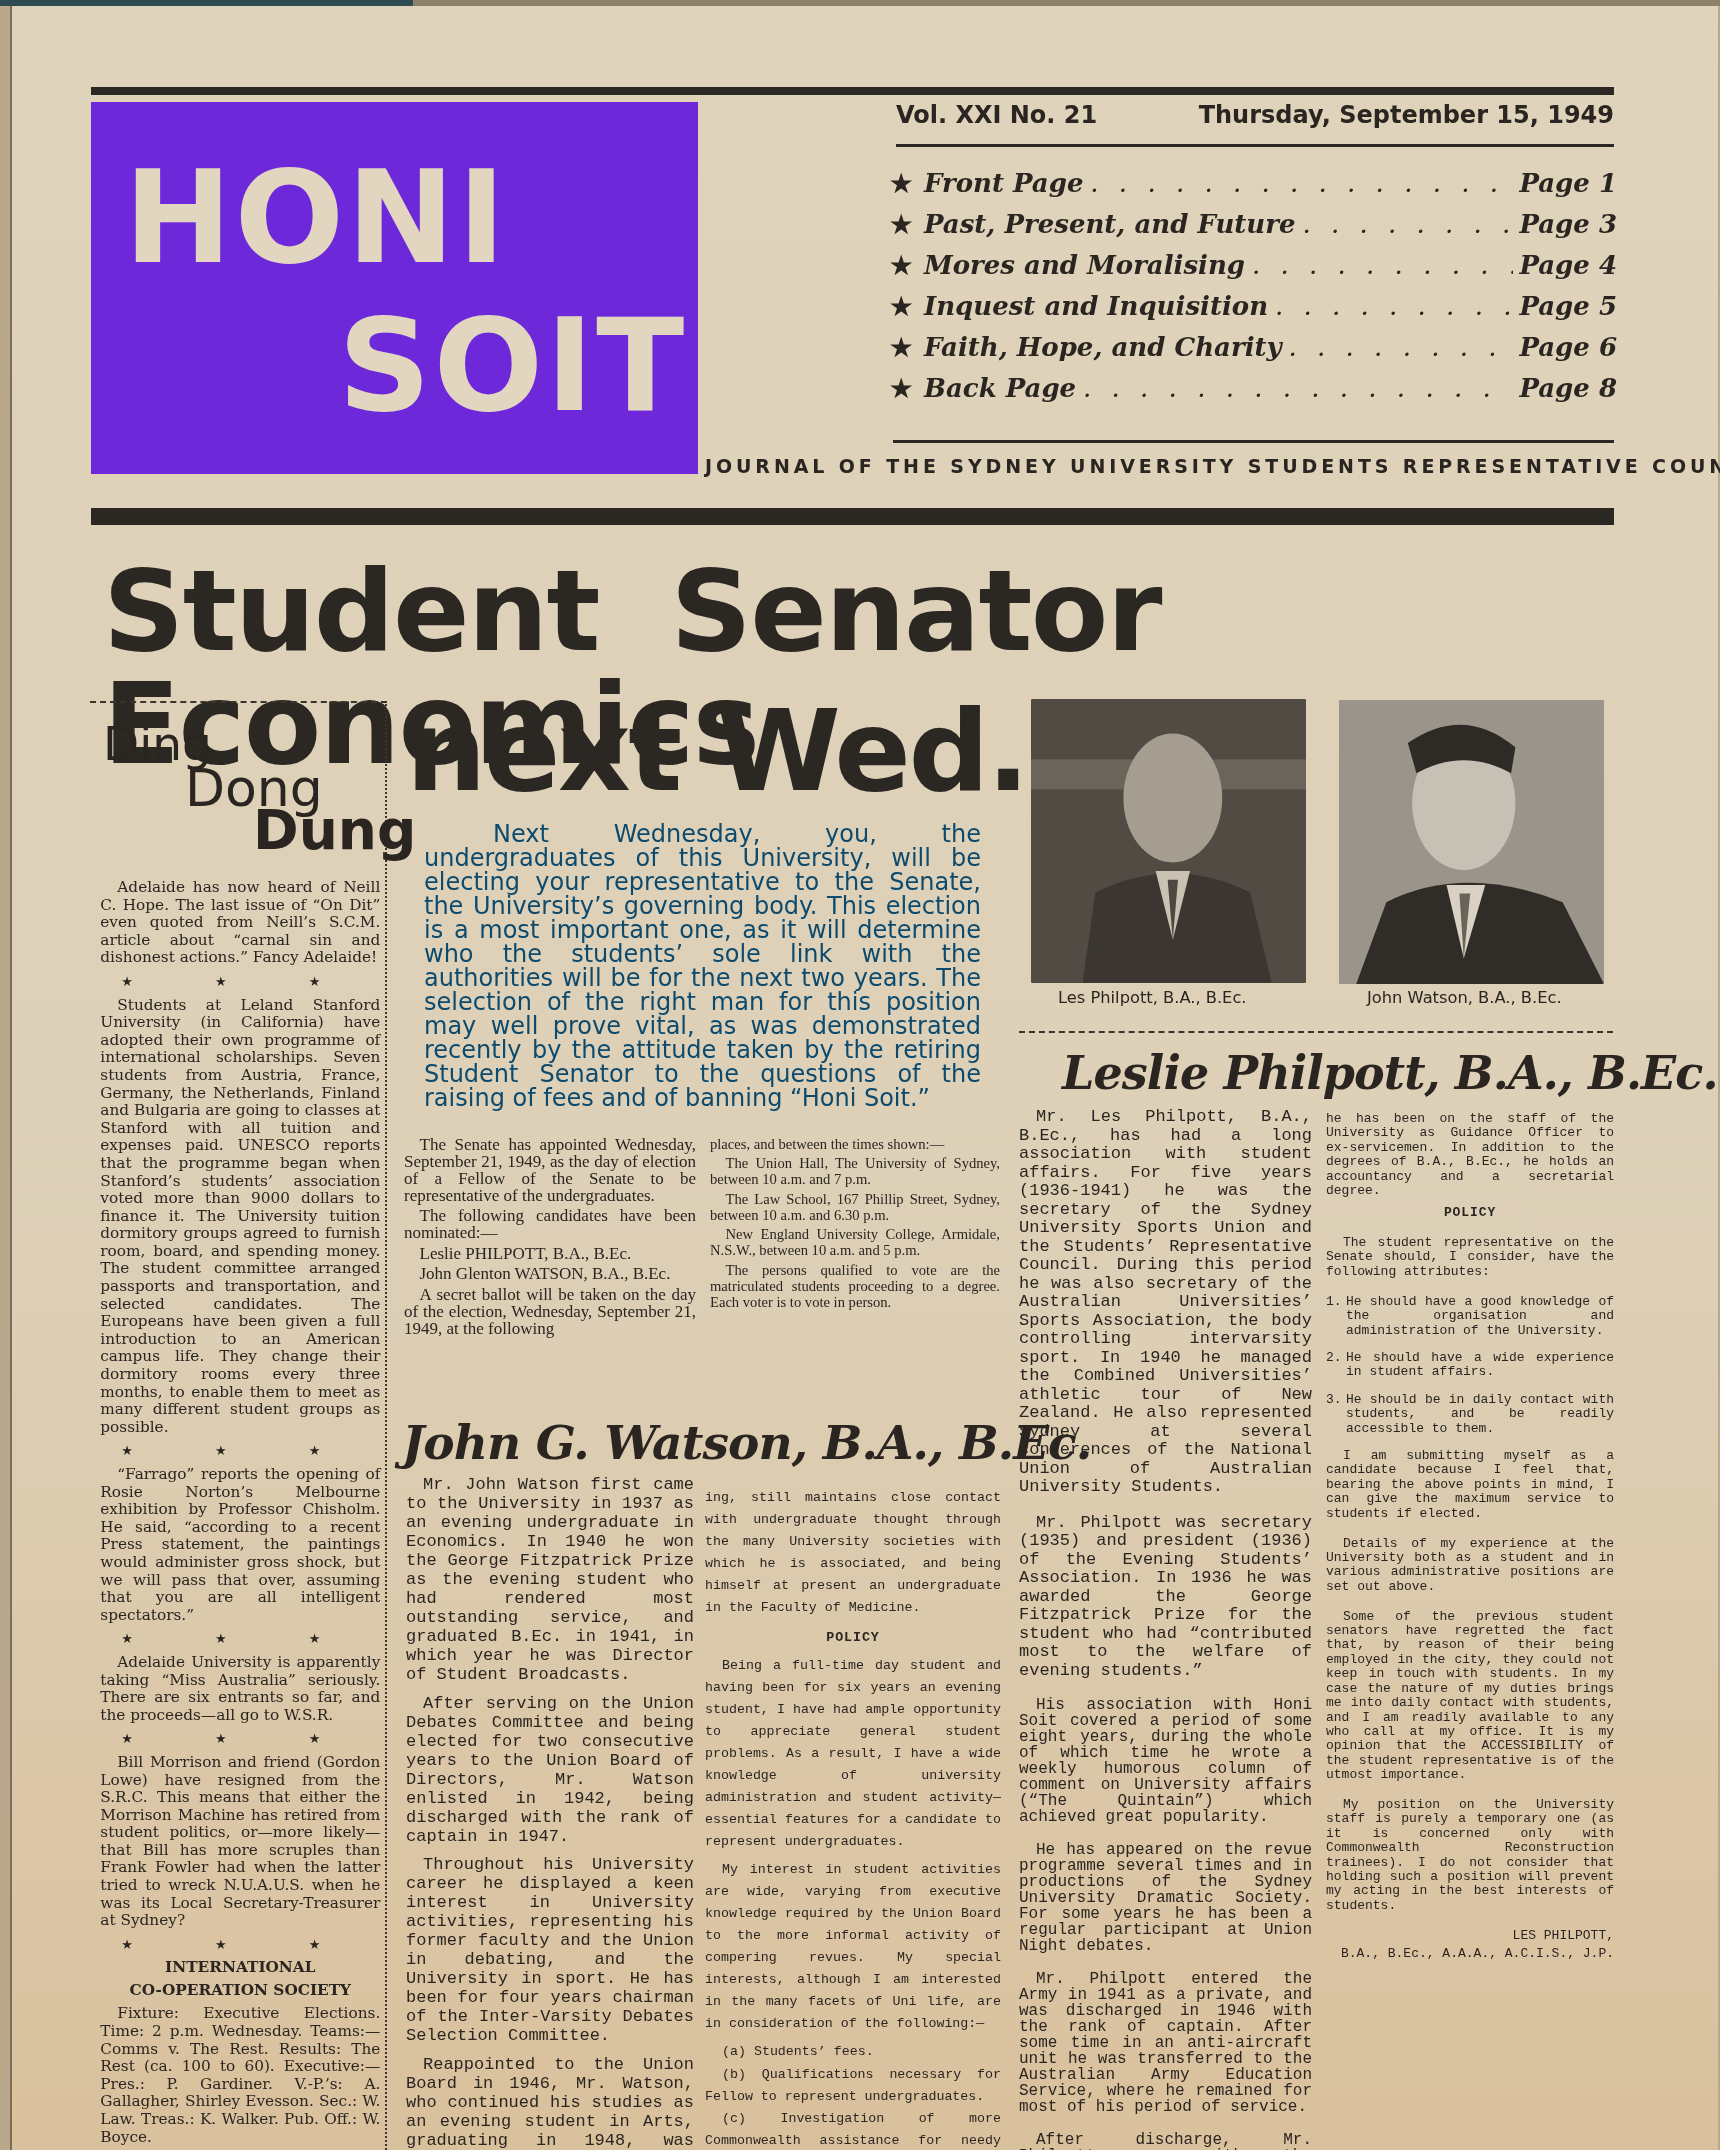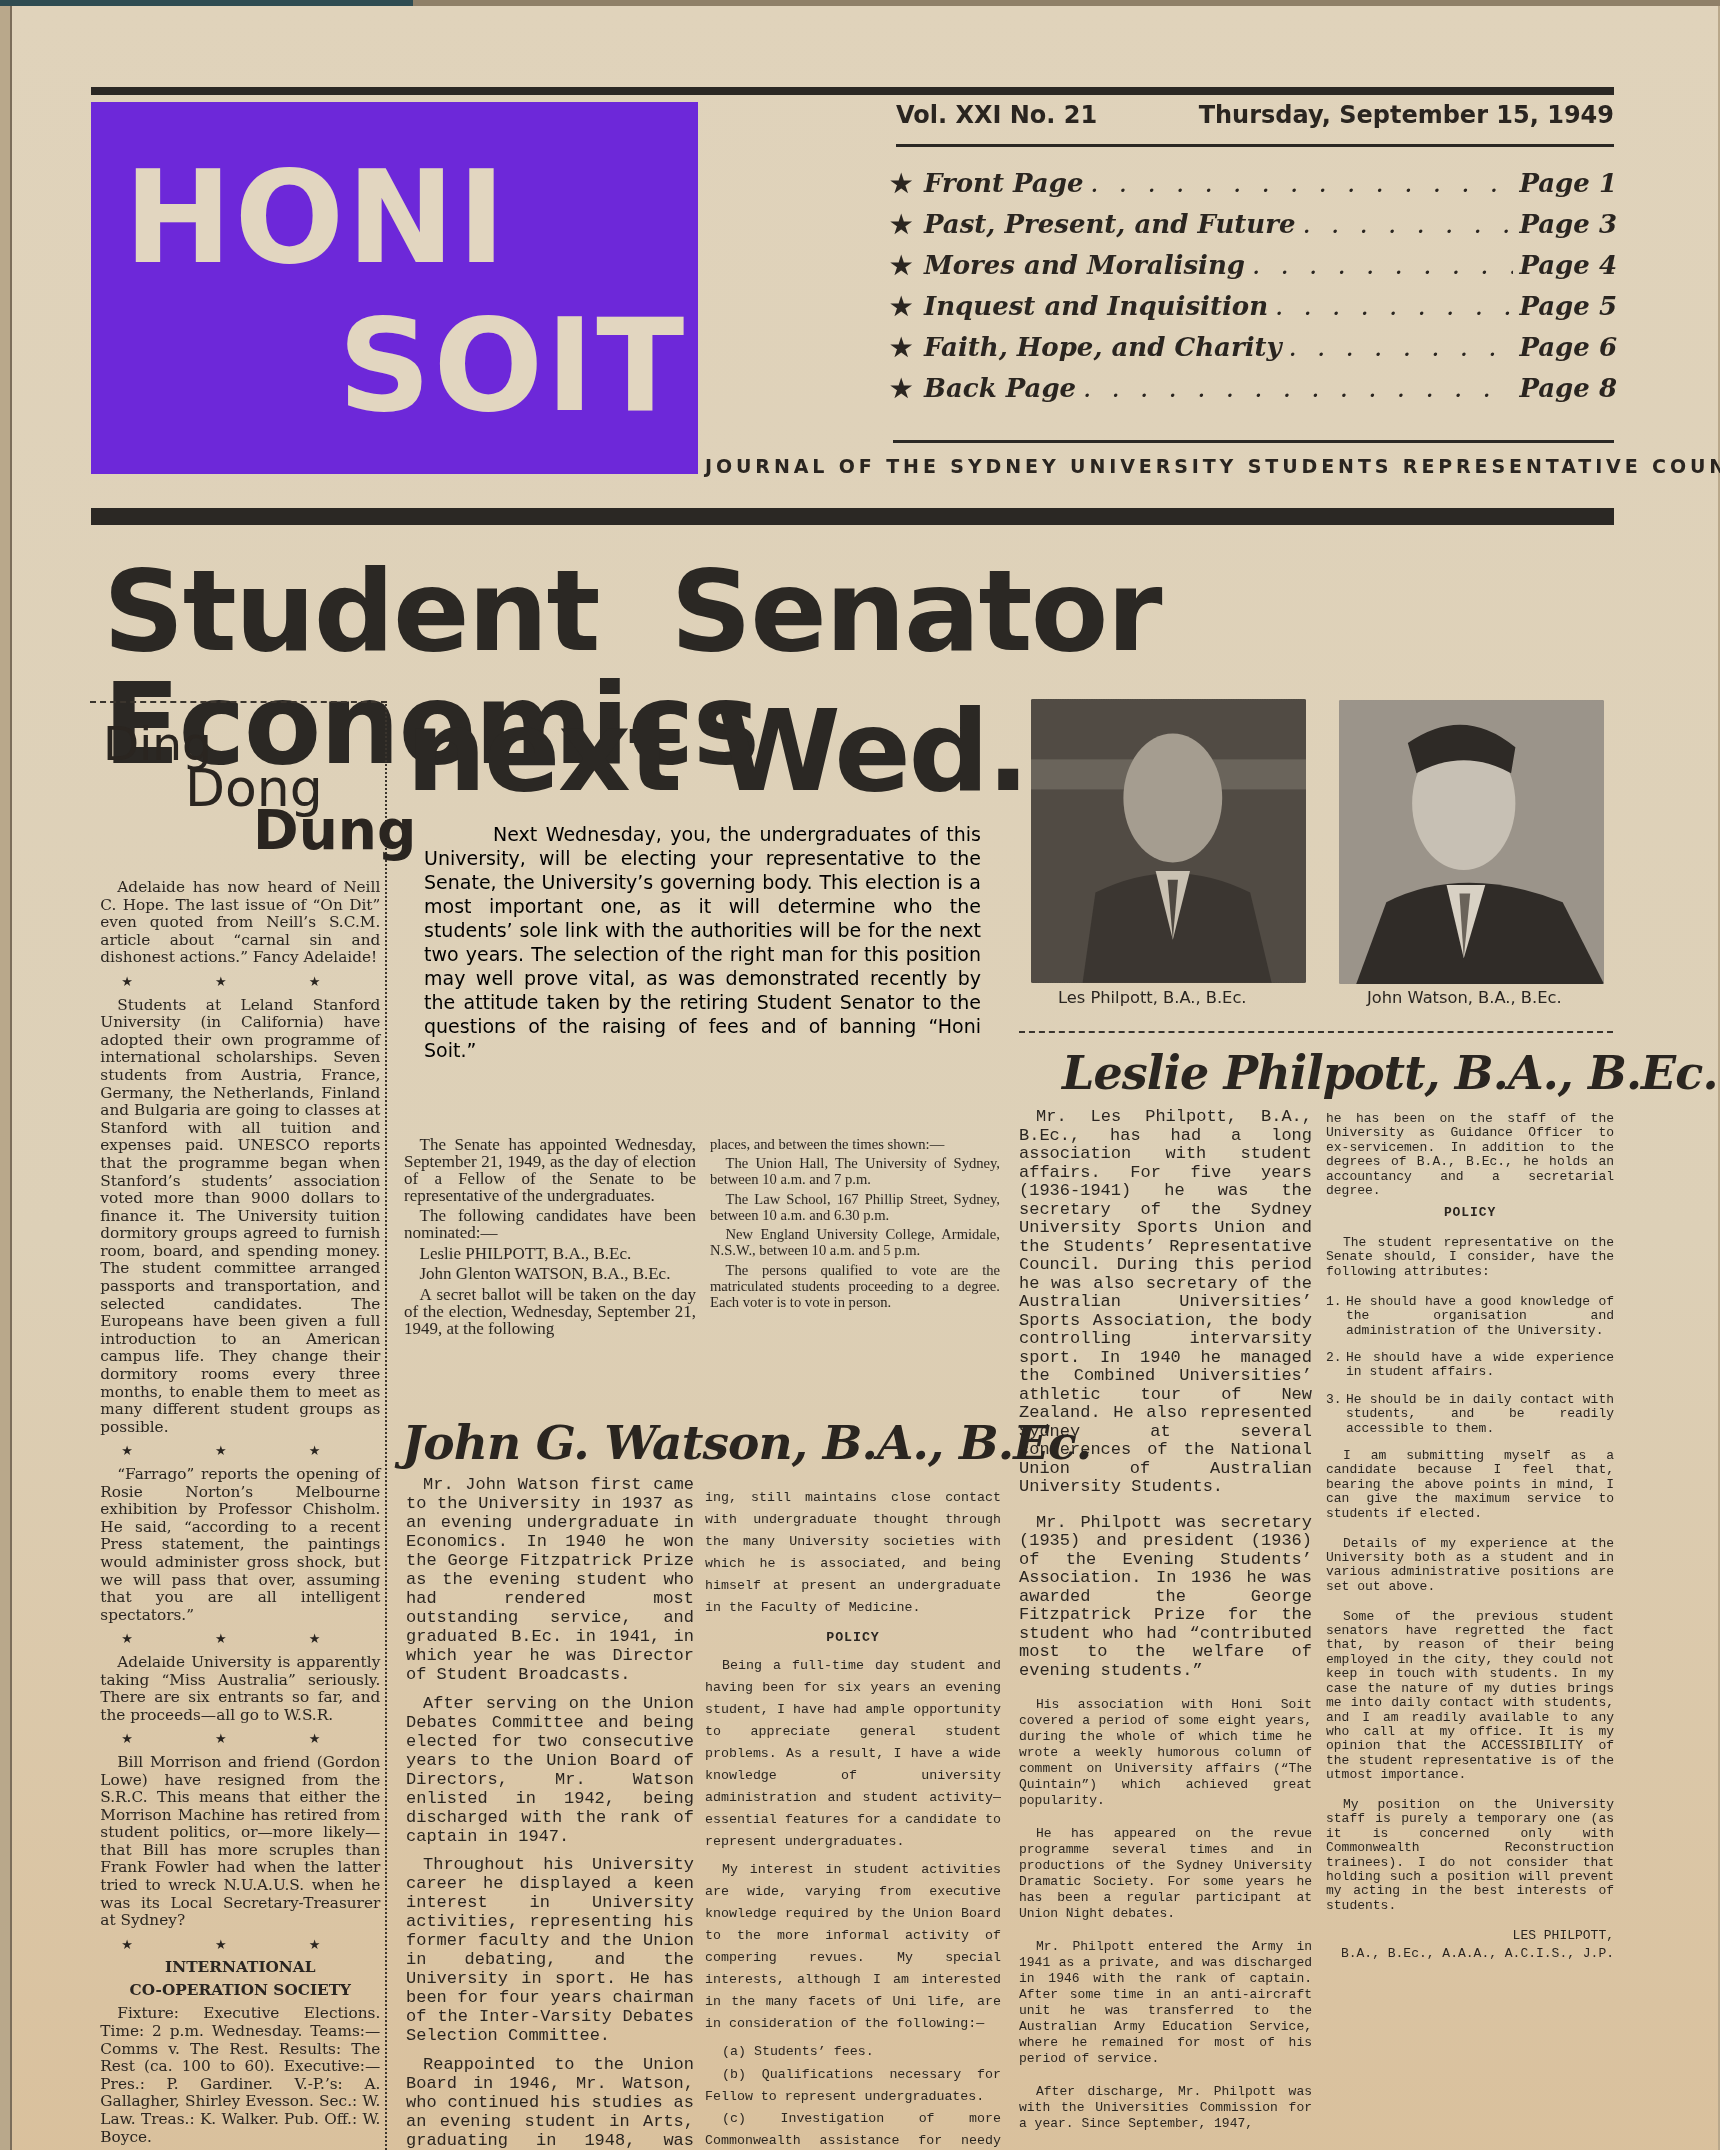--- a/index.html
+++ b/index.html
@@ -84,22 +84,22 @@
     position: absolute; left: 10.3px; top: 176px; width: 280px;
     font-family: "DejaVu Serif", serif; font-size: 15.3px; line-height: 17.6px; text-align: justify;
   }
   .sidebar-body p { text-indent: 17px; margin-bottom: 6px; }
   .stars { text-align: center; letter-spacing: 39px; font-size: 13px; margin: 6px 0 9.5px; text-indent: 0 !important; }
   .ics-title { text-align: center; font-weight: bold; text-indent: 0 !important; margin-top: 2.6px; line-height: 17px; }
 
   
   .intro {
     position: absolute; left: 424px; top: 822px; width: 557px;
-    font-family: "DejaVu Sans", sans-serif; font-size: 19px; line-height: 24px; text-align: justify;
-    text-indent: 69px; color: #000000;
+    font-family: "DejaVu Sans", sans-serif; font-size: 24px; line-height: 24px; text-align: justify;
+    text-indent: 69px; color: #0c4a6e;
   }
 
   .cond {
     font-family: "Liberation Serif", serif; font-size: 15.5px; line-height: 17.6px; text-align: justify;
     transform-origin: top left;
   }
   .cond p { text-indent: 15.5px; margin-bottom: 3.4px; }
   .notice-col1 { position: absolute; left: 404px; top: 1136px; width: 292px; font-size: 17px; line-height: 17px; }
   .notice-col2 { position: absolute; left: 710px; top: 1136px; width: 290px; font-size: 14.6px; line-height: 16px; }
 
@@ -120,21 +120,21 @@
   .body-col p { text-indent: 17px; margin-bottom: 9.5px; }
   .policy-h { text-align: center; font-weight: bold; text-indent: 0 !important; margin: 7.7px 0 4.3px; letter-spacing: 0.9px; }
   .watson-col1 { left: 406px; top: 1475px; width: 288px; font-size: 17px; line-height: 19px; }
   .watson-col2 { left: 705px; top: 1487px; width: 296px; font-size: 13.3px; line-height: 22px; }
   .watson-col2 p { margin-bottom: 6px; }
   .list-item { text-indent: 17px !important; margin-bottom: 0.9px !important; }
   .signature { text-align: right; text-indent: 0 !important; margin-top: 3.4px; }
 
   .philpott-col1 { left: 1019px; top: 1108px; width: 293px; font-size: 17px; line-height: 18.5px; }
   .philpott-col1 p { margin-bottom: 17px; }
-  .philpott-col1 .smaller { font-size: 13px; line-height: 16px; }
+  .philpott-col1 .smaller { font-size: 16px; line-height: 16px; }
   .philpott-col2 { left: 1326px; top: 1112px; width: 288px; font-size: 13px; line-height: 14.4px; }
   .philpott-col2 p { margin-bottom: 15.5px; }
   .num-item { display: flex; text-indent: 0 !important; margin-bottom: 13px !important; }
   .num-item .n { width: 20px; flex: none; }
 
   .photo {
     position: absolute; border-radius: 1.7px; overflow: hidden;
     background: repeating-linear-gradient(45deg, #4a453f 0 0.9px, #5a544d 0.9px 1.7px);
   }
   .photo-philpott { left: 1031px; top: 699px; width: 275px; height: 284px; }

